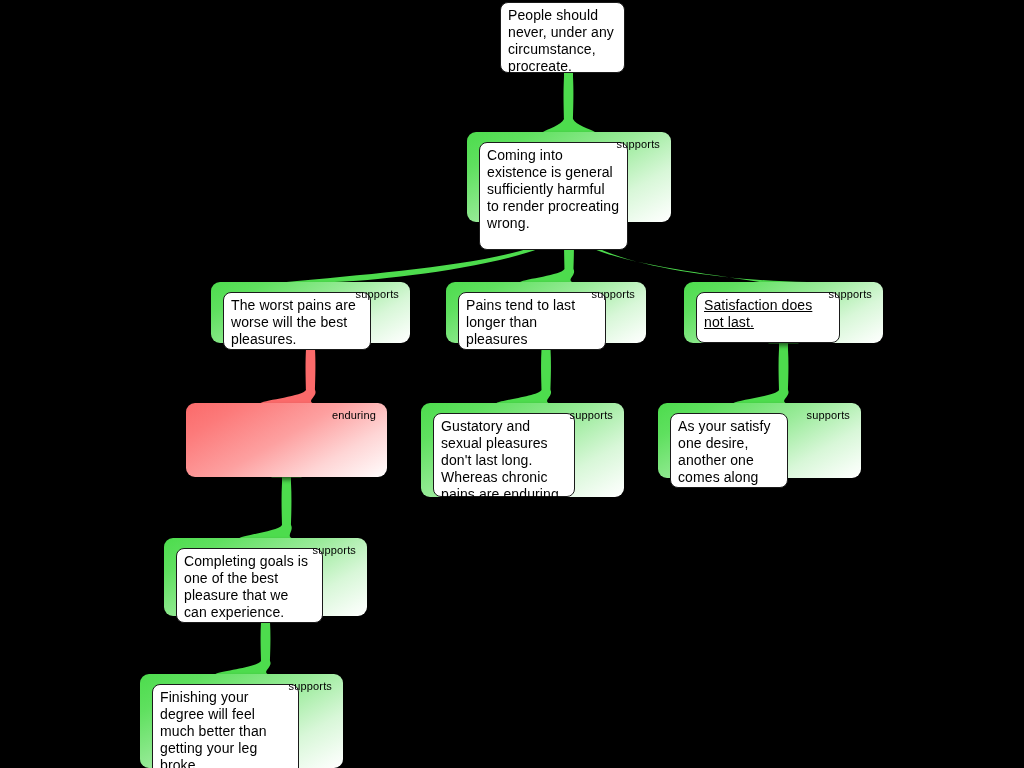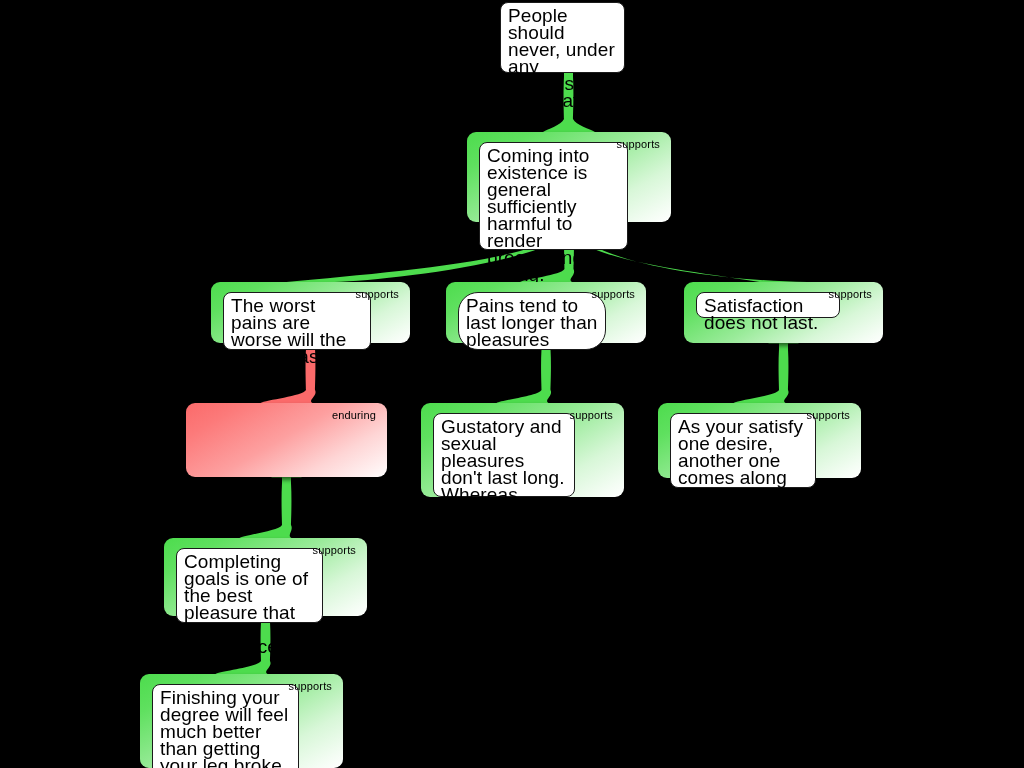--- a/index.html
+++ b/index.html
@@ -43,21 +43,21 @@
   }
   .node .claim {
     position: absolute;
     left: 12px;
     top: 10px;
     background: #ffffff;
     border: 1px solid #1a1a1a;
     border-radius: 8px;
     box-sizing: border-box;
     padding: 4px 7px 5px 7px;
-    font-size: 19px;
+    font-size: 14px;
     line-height: 17px;
     color: #000000;
     letter-spacing: 0.1px;
   }
   .node .reltag {
     position: absolute;
     top: 7px;
     right: 11px;
     font-size: 11px;
     line-height: 11px;
@@ -98,36 +98,36 @@
       </div>
       <div class="node supports" style="left: 467px; top: 132px; width: 204px; height: 90px; box-shadow: rgba(0, 0, 0, 0.55) 3px 3px 4px;">
         <div class="claim" style="width: 149px; height: 108px;">Coming into existence is general sufficiently harmful to render procreating wrong.</div>
         <div class="reltag">supports</div>
       </div>
       <div class="node supports" style="left: 211px; top: 282px; width: 199px; height: 61px; box-shadow: rgba(0, 0, 0, 0.55) 3px 3px 4px;">
         <div class="claim" style="width: 148px; height: 58px;">The worst pains are worse will the best pleasures.</div>
         <div class="reltag">supports</div>
       </div>
       <div class="node supports" style="left: 446px; top: 282px; width: 200px; height: 61px; box-shadow: rgba(0, 0, 0, 0.55) 3px 3px 4px;">
-        <div class="claim" style="width: 148px; height: 58px; border-radius: 20px;">Pains tend to last longer than pleasures</div>
+        <div class="claim" style="width: 148px; height: 58px;">Pains tend to last longer than pleasures</div>
         <div class="reltag">supports</div>
       </div>
       <div class="node supports" style="left: 684px; top: 282px; width: 199px; height: 61px; box-shadow: rgba(0, 0, 0, 0.55) 3px 3px 4px;">
-        <div class="claim" style="width: 144px; height: 26px;">Satisfaction does not last.</div>
+        <div class="claim" style="width: 144px; height: 51px; text-decoration: underline;">Satisfaction does not last.</div>
         <div class="reltag">supports</div>
       </div>
       <div class="node opposes" style="left: 186px; top: 403px; width: 201px; height: 74px; box-shadow: rgba(0, 0, 0, 0.55) 3px 3px 4px;">
         <div class="reltag">enduring</div>
       </div>
       <div class="node supports" style="left: 421px; top: 403px; width: 203px; height: 94px; box-shadow: rgba(0, 0, 0, 0.55) 3px 3px 4px;">
         <div class="claim" style="width: 142px; height: 84px;">Gustatory and sexual pleasures don't last long. Whereas chronic pains are enduring.</div>
         <div class="reltag">supports</div>
       </div>
       <div class="node supports" style="left: 658px; top: 403px; width: 203px; height: 75px; box-shadow: rgba(0, 0, 0, 0.55) 3px 3px 4px;">
-        <div class="claim" style="width: 146px; height: 75px;">As your satisfy one desire, another one comes along eventually.</div>
+        <div class="claim" style="width: 118px; height: 75px;">As your satisfy one desire, another one comes along eventually.</div>
         <div class="reltag">supports</div>
       </div>
       <div class="node supports" style="left: 164px; top: 538px; width: 203px; height: 78px; box-shadow: rgba(0, 0, 0, 0.55) 3px 3px 4px;">
         <div class="claim" style="width: 147px; height: 75px;">Completing goals is one of the best pleasure that we can experience.</div>
         <div class="reltag">supports</div>
       </div>
       <div class="node supports" style="left: 140px; top: 674px; width: 203px; height: 94px; box-shadow: rgba(0, 0, 0, 0.55) 3px 3px 4px;">
         <div class="claim" style="width: 147px; height: 92px;">Finishing your degree will feel much better than getting your leg broke.</div>
         <div class="reltag">supports</div>
       </div>

